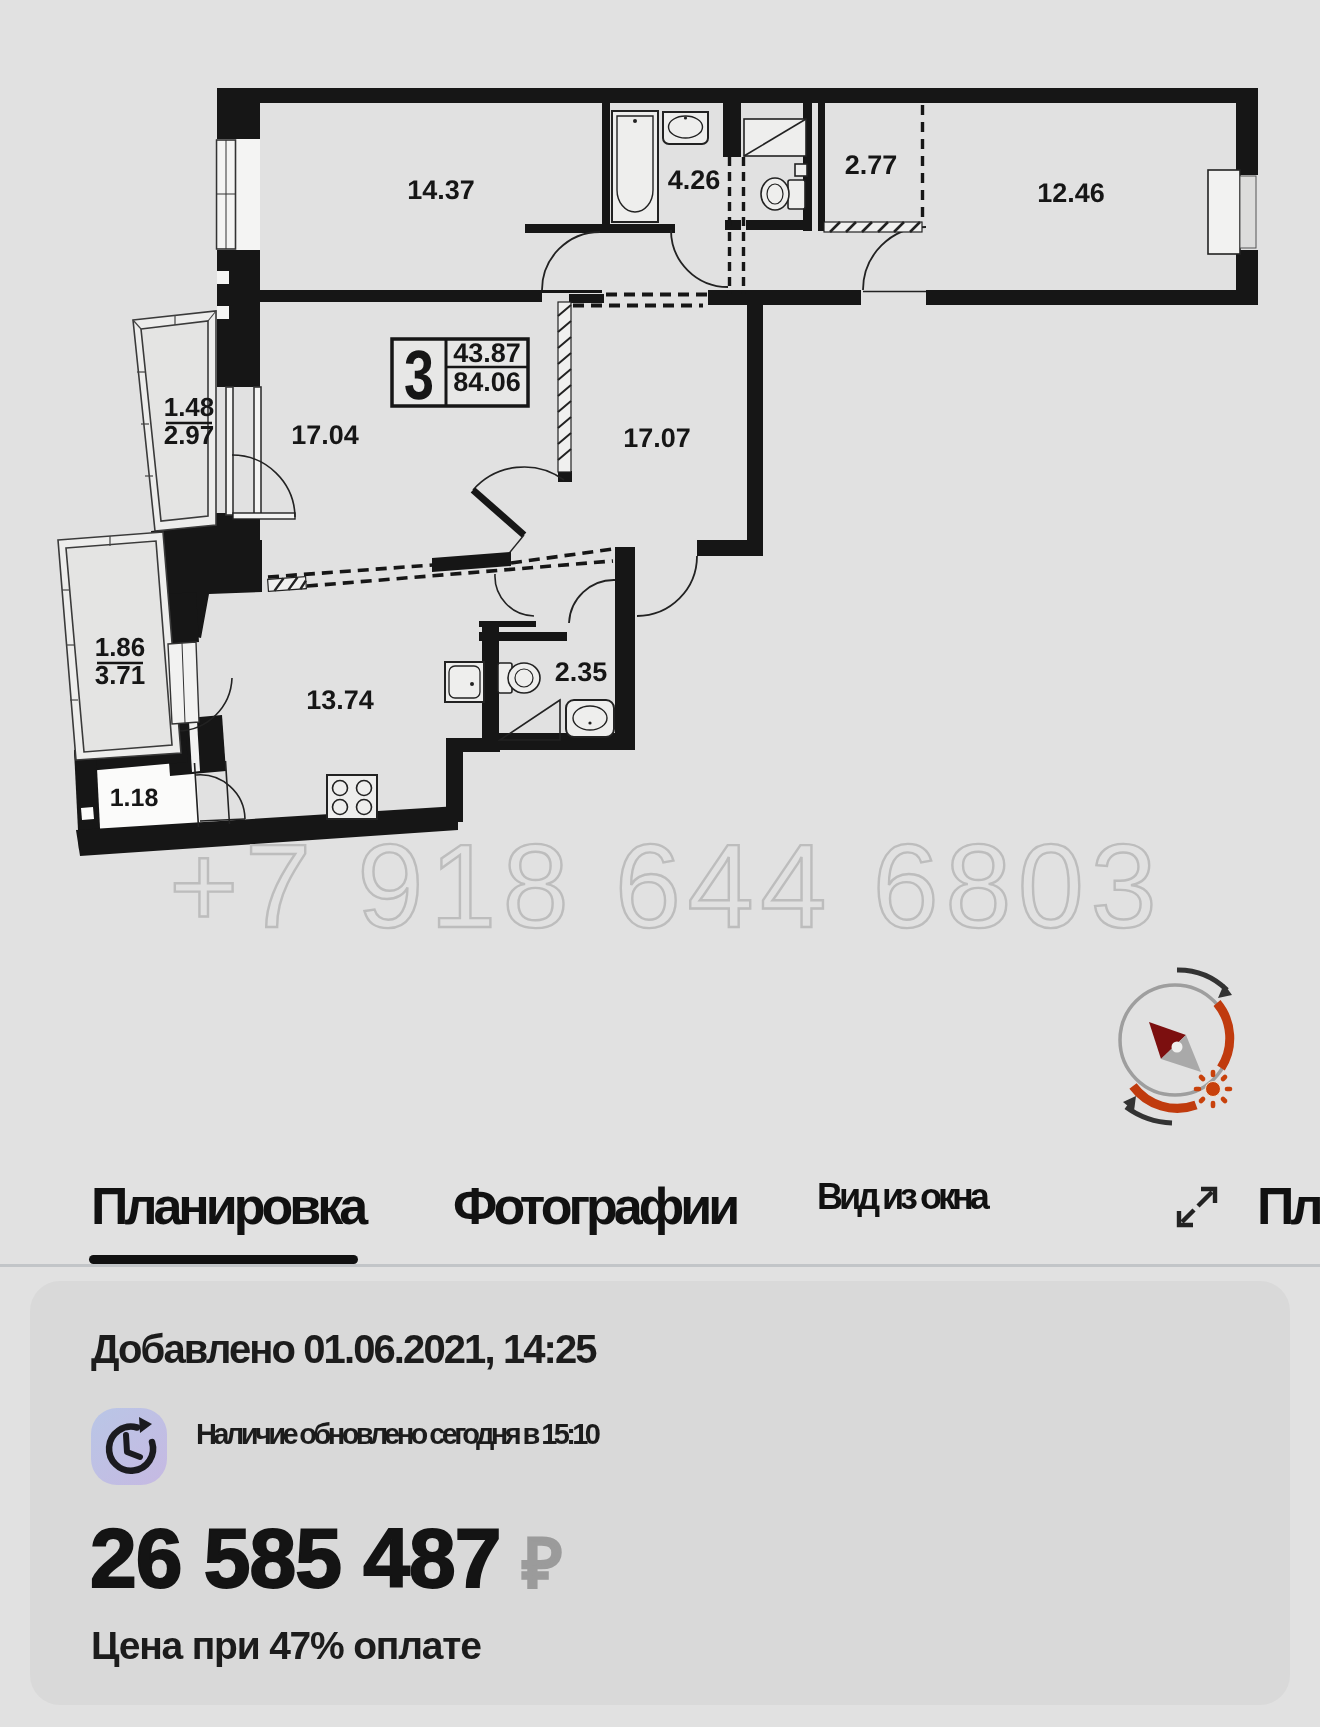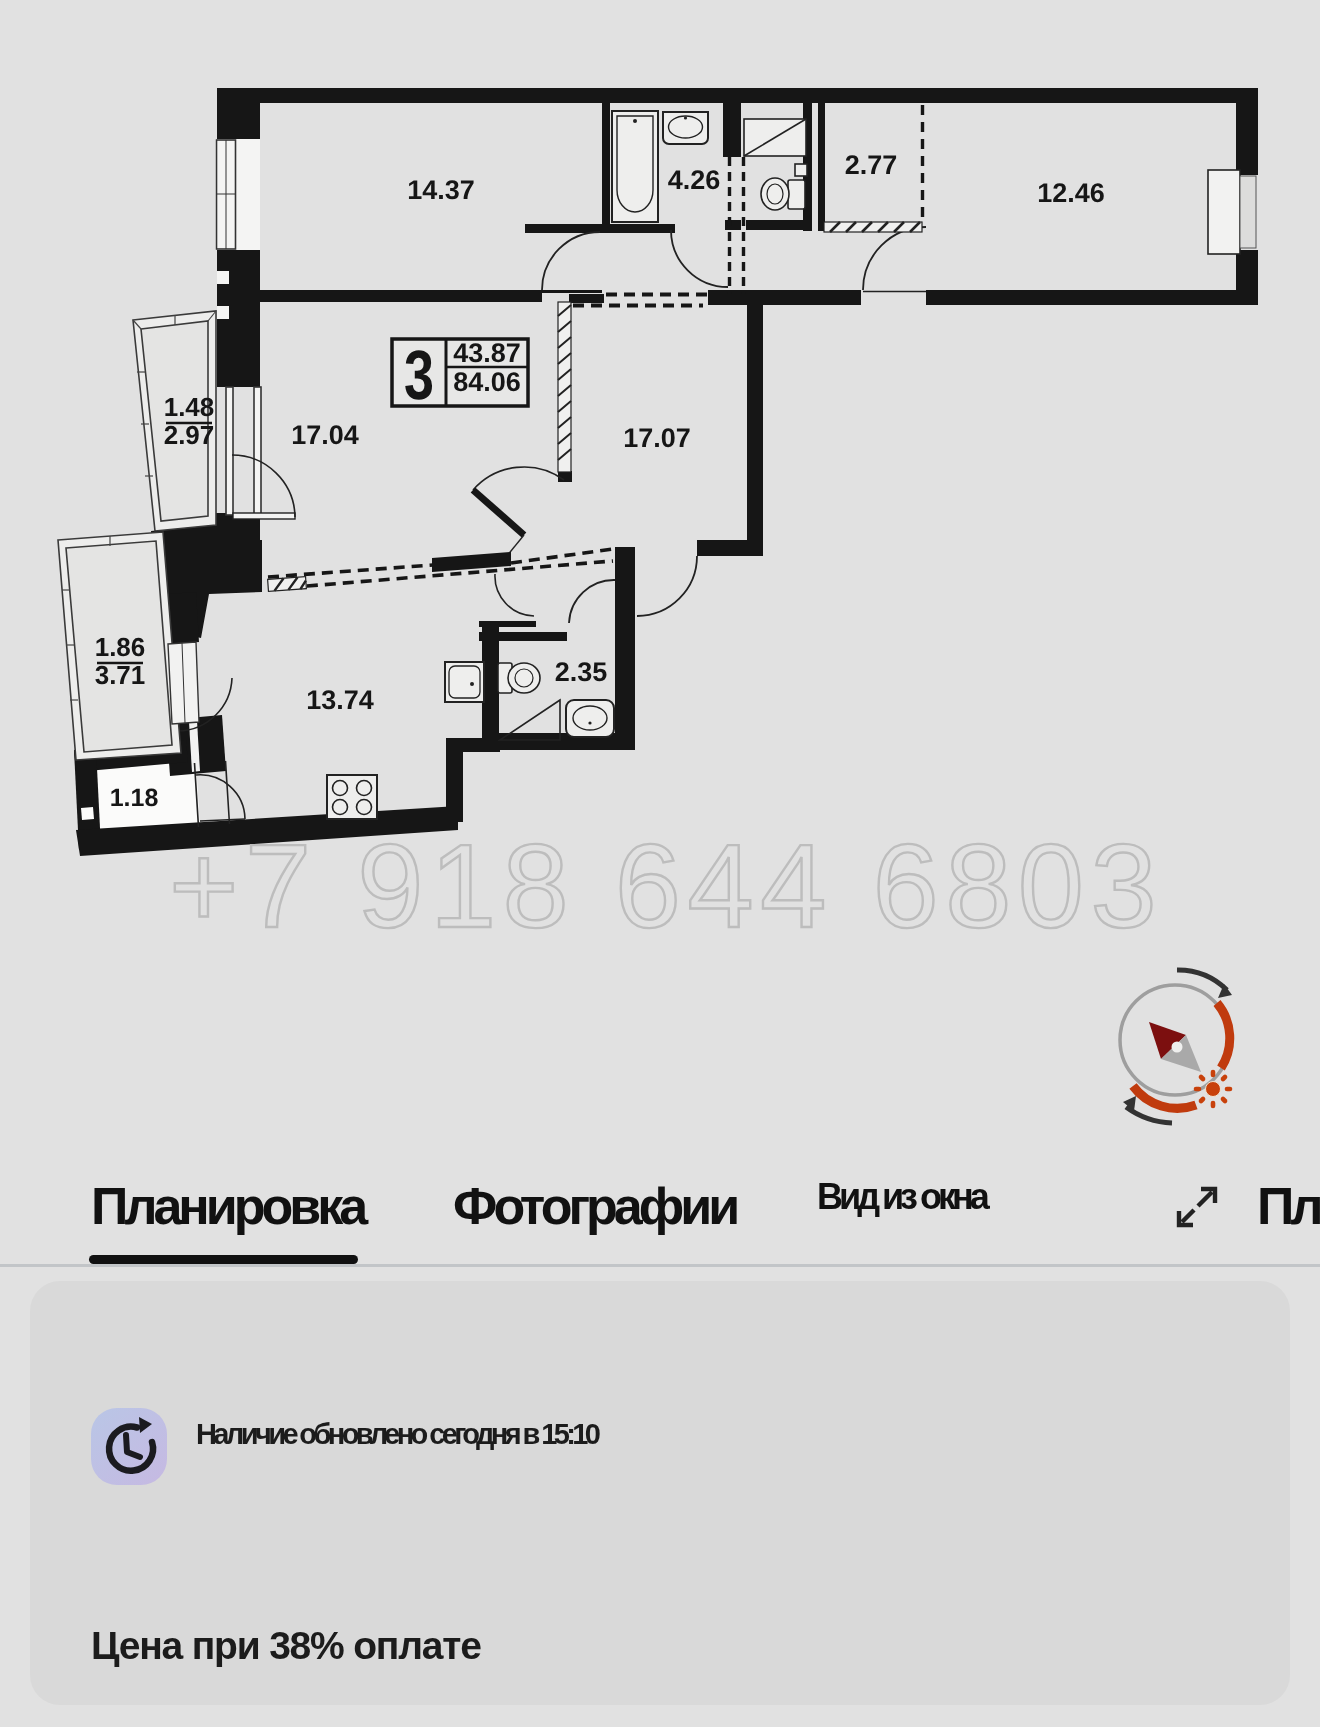--- a/index.html
+++ b/index.html
@@ -354,26 +354,28 @@
 
   <div class="abs" style="left:1257px;top:6px;font-size:52px;font-weight:bold;letter-spacing:-4px;color:#111;">Пла</div>
 
   <div class="abs" style="left:89px;top:85px;width:269px;height:9px;background:#111;border-radius:5px;"></div>
 
   <div class="abs" style="left:0;top:94px;width:1320px;height:3px;background:#c2c5c8;"></div>
 </div>
 
 <div class="abs" style="left:30px;top:1281px;width:1260px;height:424px;background:#d9d9d9;border-radius:30px;">
 
+  <div class="abs" style="left:61px;top:46px;font-size:40px;font-weight:bold;letter-spacing:-1.9px;color:#1c1c1c;">Добавлено 01.06.2021, 14:25</div>
 
   <div class="abs" style="left:61px;top:127px;width:76px;height:77px;border-radius:26px;background:linear-gradient(135deg,#b9c6e6,#c6b9e2);">
     <svg width="76" height="77" viewBox="0 0 76 77">
       <path d="M46,19.5 A22,22 0 1 0 61,34" fill="none" stroke="#1b1b20" stroke-width="6.5" stroke-linecap="round"></path>
       <polygon points="48,9 61,16 49,25" fill="#1b1b20"></polygon>
       <path d="M35,27 L36,44 L49,49" fill="none" stroke="#1b1b20" stroke-width="6" stroke-linecap="round" stroke-linejoin="round"></path>
     </svg>
   </div>
 
   <div class="abs" style="left:166px;top:137px;font-size:29px;font-weight:bold;letter-spacing:-3.6px;color:#1c1c1c;">Наличие обновлено сегодня в 15:10</div>
 
-
-  <div class="abs" style="left:61px;top:343px;font-size:39px;font-weight:bold;letter-spacing:-1.2px;color:#1c1c1c;">Цена при 38% оплате</div>
+  <div class="abs" style="left:60px;top:229px;font-size:84px;font-weight:bold;letter-spacing:-1px;color:#141414;-webkit-text-stroke:2px #141414;">26 585 487 <span style="color:#9b9b9b;font-size:68px;-webkit-text-stroke:2px #9b9b9b;">₽</span></div>
+
+  <div class="abs" style="left:61px;top:343px;font-size:39px;font-weight:bold;letter-spacing:-1.2px;color:#1c1c1c;">Цена при 47% оплате</div>
 </div>
 
 </body></html>

